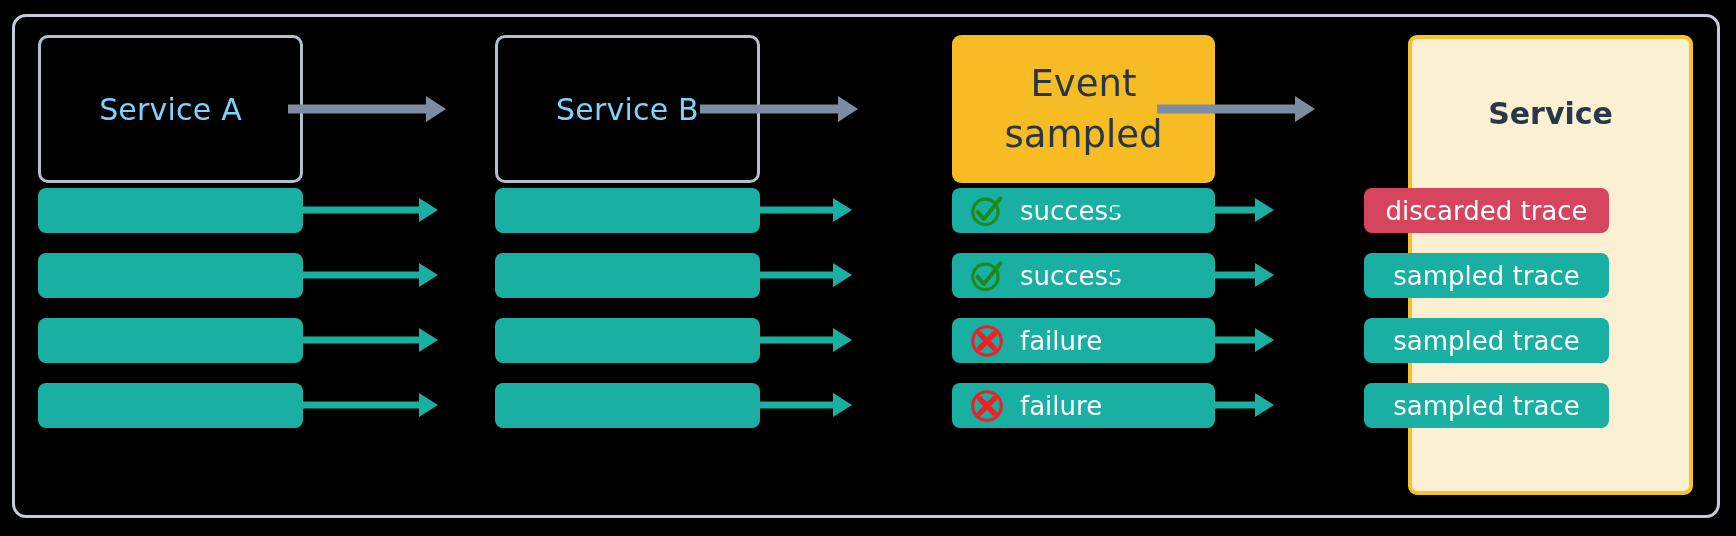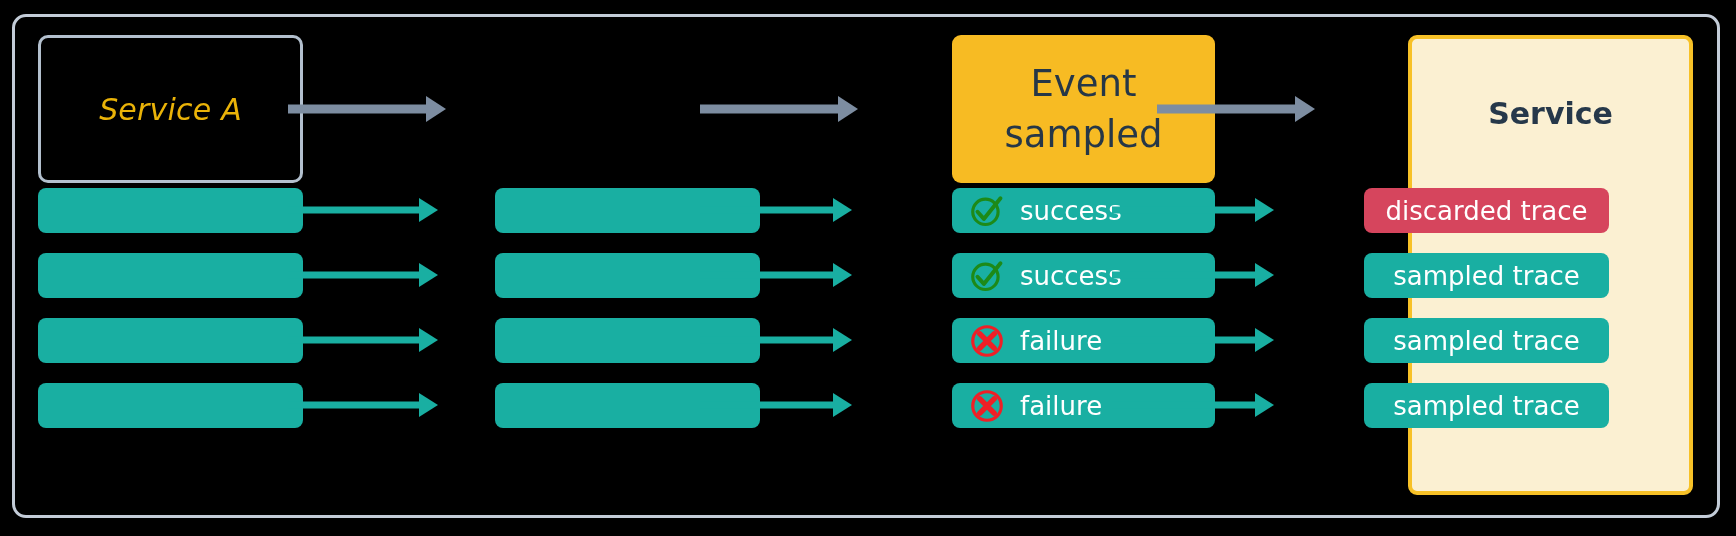--- a/index.html
+++ b/index.html
@@ -14,21 +14,21 @@
     background:transparent;
   }
 
   
   .hdr-box{
     position:absolute;box-sizing:border-box;display:flex;
     align-items:center;justify-content:center;text-align:center;
   }
   .hdr-service{
     border:3px solid #b3c0ce;border-radius:10px;background:transparent;
-    color:#eab308;font-size:30px;letter-spacing:.2px;font-style:italic;
+    color:#7dd3fc;font-size:30px;letter-spacing:.2px;
   }
   #hdr-service-a{left:38px;top:35px;width:265px;height:148px;}
   #hdr-service-b{left:495px;top:35px;width:265px;height:148px;}
 
   #hdr-event{
     left:952px;top:35px;width:263px;height:148px;
     background:#f7bb23;border-radius:9px;color:#263747;
     font-size:37px;line-height:1.38;
   }
   #hdr-event span{display:block;}
@@ -90,20 +90,23 @@
 <body>
 
 <div id="stage">
 
   <div id="outer-frame"></div>
 
   <div id="hdr-service-a" class="hdr-box hdr-service">
     <span>Service A</span>
   </div>
 
+  <div id="hdr-service-b" class="hdr-box hdr-service">
+    <span>Service B</span>
+  </div>
 
   <div id="hdr-event" class="hdr-box">
     <div>
       <span>Event</span>
       <span>sampled</span>
     </div>
   </div>
 
   <div id="arrow-h1" class="arrow arrow-gray">
     <div class="shaft" style="width:140px"></div>

